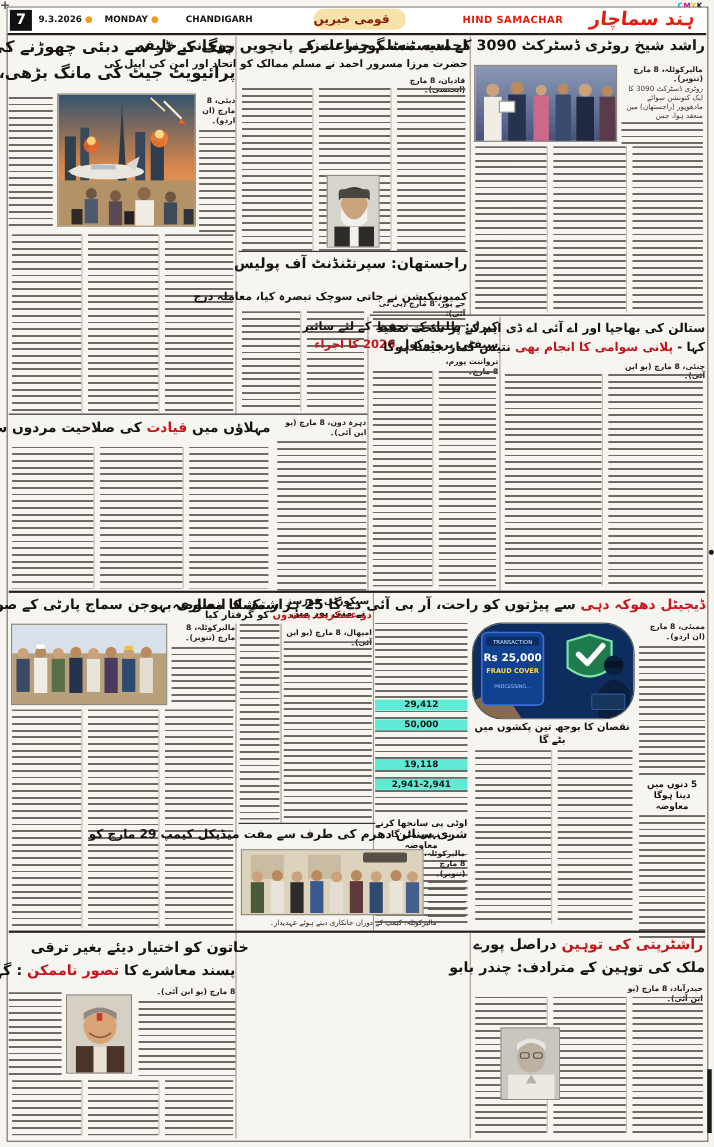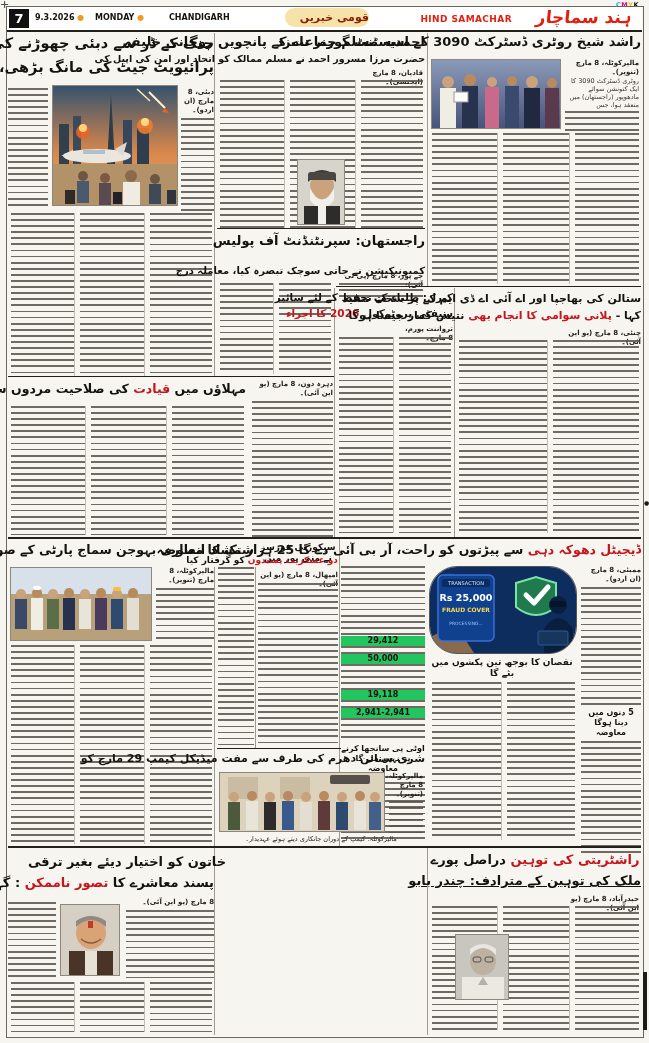--- a/index.html
+++ b/index.html
@@ -12,21 +12,21 @@
   .red{color:#c4161c;}
   .dl{direction:rtl;font-size:7px;font-weight:bold;color:#26221e;line-height:9px;text-align:right;}
   .lead{direction:rtl;font-size:6.5px;color:#3c3832;line-height:8px;text-align:right;}
   .fill{background:repeating-linear-gradient(to bottom,#57524b 0,#57524b 1.7px,transparent 1.7px,transparent 6.1px);opacity:.85;}
   .cols{display:flex;height:100%;}
   .c{flex:1;margin:0 2.5px;position:relative;}
   .c+.c{border-right:1px solid #b9b3a7;padding-right:2.5px;}
   .vr{position:absolute;width:1px;background:#a09a8d;}
   .hr{position:absolute;background:#23201c;}
   .frame{position:absolute;border:1px solid #6b675f;}
-  .num{direction:ltr;font-size:8px;font-weight:bold;color:#16130f;text-align:center;line-height:10px;background:#22c55e;}
+  .num{direction:ltr;font-size:8px;font-weight:bold;color:#16130f;text-align:center;line-height:10px;background:#5eead4;}
   .sub{direction:rtl;font-weight:bold;color:#16130f;text-align:center;background:#f7f5ef;}
   .cap{direction:rtl;font-size:6.5px;color:#26221e;text-align:center;line-height:8px;}
   .photo{border:1px solid #8d887e;background:#d8d4ca;overflow:hidden;}
   .regmark{position:absolute;color:#55504a;font-size:11px;line-height:10px;}
 </style>
 </head>
 <body>
 
 <div id="page">
 
@@ -41,21 +41,21 @@
 
   <div class="blk" style="left:7px;top:7px;width:635px;height:23px;background:#fff;">
     <div class="abs" style="left:2px;top:2px;width:20px;height:19px;background:#111;color:#fff;font-size:13px;font-weight:bold;text-align:center;line-height:19px;">7</div>
     <div class="abs" style="left:28px;top:6px;font-size:8px;font-weight:bold;color:#16130f;white-space:nowrap;">
       <span>9.3.2026</span>
       <span style="color:#f09d1f;">●</span>
       <span style="margin-left:8px;">MONDAY</span>
       <span style="color:#f09d1f;">●</span>
       <span style="margin-left:22px;">CHANDIGARH</span>
     </div>
-    <div class="abs rtl" style="left:278px;top:1px;width:84px;height:19px;background:#f7e2a9;border-radius:10px;color:#8a1c00;font-size:11px;font-weight:bold;text-align:right;line-height:19px;">قومی خبریں</div>
+    <div class="abs rtl" style="left:278px;top:1px;width:84px;height:19px;background:#f7e2a9;border-radius:10px;color:#8a1c00;font-size:11px;font-weight:bold;text-align:left;line-height:19px;">قومی خبریں</div>
     <div class="abs" style="right:130px;top:7px;font-size:9px;font-weight:bold;color:#e31e0e;letter-spacing:.4px;">HIND SAMACHAR</div>
     <div class="abs rtl" style="right:10px;top:0px;font-size:17px;font-weight:bold;color:#e31e0e;transform:skewX(-6deg);">ہند سماچار</div>
   </div>
   <div class="hr" style="left:7px;top:30px;width:635px;height:2px;"></div>
 
   <div class="vr" style="left:214px;top:33px;height:343px;"></div>
   <div class="vr" style="left:427px;top:33px;height:253px;"></div>
   <div class="vr" style="left:334px;top:288px;height:249px;"></div>
   <div class="vr" style="left:454px;top:288px;height:249px;"></div>
   <div class="vr" style="left:214px;top:567px;height:279px;"></div>
@@ -432,21 +432,21 @@
         <div class="c fill"></div>
       </div>
     </div>
   </div>
 
 
   <div class="blk" style="left:429px;top:848px;width:212px;height:187px;">
     <div class="hl rtl abs" style="left:0;top:4px;width:212px;font-size:13px;">
       <span class="red">راشٹرپتی کی توہین</span><span> دراصل پورے</span>
     </div>
-    <div class="hl rtl abs" style="left:0;top:25px;width:212px;font-size:13px;text-decoration:underline;">ملک کی توہین کے مترادف: چندر بابو</div>
+    <div class="hl rtl abs" style="left:0;top:25px;width:212px;font-size:13px;">ملک کی توہین کے مترادف: چندر بابو</div>
     <div class="abs dl" style="left:128px;top:47px;width:82px;">حیدرآباد، 8 مارچ (یو این آئی)۔</div>
     <div class="abs" style="left:0;top:58px;width:212px;height:124px;">
       <div class="cols rtl" style="height:100%;">
         <div class="c fill"></div>
         <div class="c fill"></div>
         <div class="c fill"></div>
       </div>
     </div>
     <div class="photo abs" style="left:26px;top:86px;width:54px;height:66px;">
       <svg width="54" height="66" viewBox="0 0 54 66">

